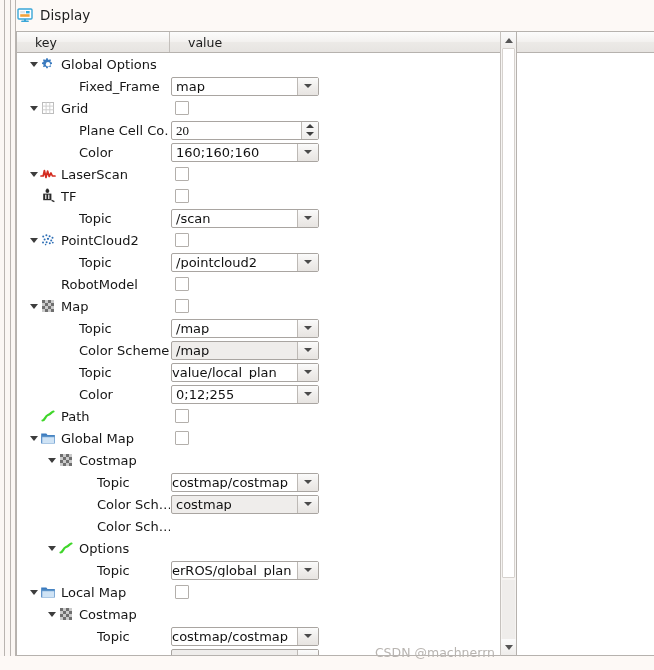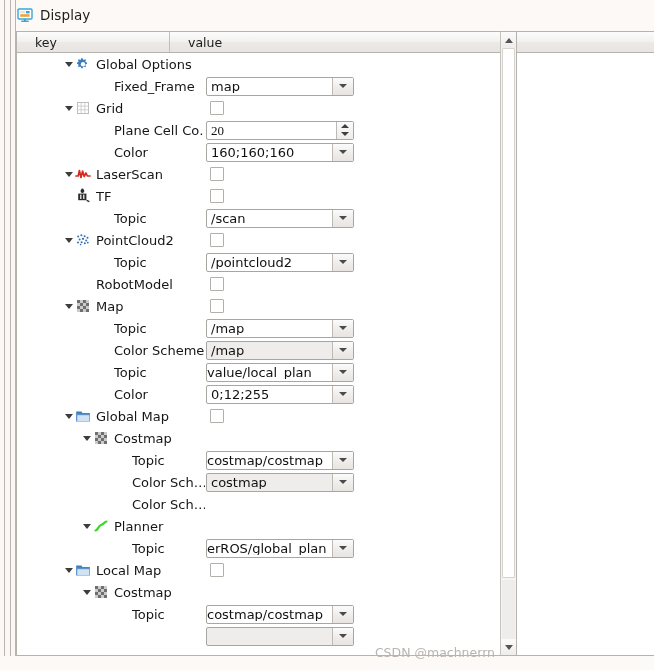--- a/index.html
+++ b/index.html
@@ -66,21 +66,20 @@
     border-right: 1px solid #c3bfbb;
     height: 100%;
   }
   .hdr-key { width: 153px; }
   .hdr-val { flex: 1; border-right: none; }
 
   
   .rows {
     position: absolute; left: 0; top: 21px; right: 0; bottom: 0;
     overflow: hidden;
-    padding-left: 35px;
   }
   .row {
     position: relative;
     height: 22px;
     display: flex;
     align-items: center;
   }
   .row-key {
     width: 153px; height: 100%;
     display: flex; align-items: center;
@@ -532,20 +531,33 @@
           <div class="row-val">
             <span class="combo">
               <span class="combo-text">0;12;255</span>
               <span class="combo-btn"></span>
             </span>
           </div>
         </div>
         <div class="row">
           <div class="row-key">
             <span style="flex: 0 0 10px;"></span>
+            <span class="twisty none"></span>
+            <span class="ticon"><svg width="16" height="16" viewBox="0 0 16 16">
+                <path d="M2.5 12.5 C5 12.5 5 8 8 7 C11 6 11.5 4 13.5 3.5" stroke="#3fd62a" stroke-width="2.2" fill="none" stroke-linecap="round"></path>
+              </svg></span>
+            <span class="klabel">Path</span>
+          </div>
+          <div class="row-val">
+            <span class="chk"></span>
+          </div>
+        </div>
+        <div class="row">
+          <div class="row-key">
+            <span style="flex: 0 0 10px;"></span>
             <span class="twisty open"></span>
             <span class="ticon"><svg width="16" height="16" viewBox="0 0 16 16">
                 <path d="M1.2 3.6h5.1l1.2 1.5h7.3v8.4H1.2z" fill="#3b7bbf"></path>
                 <path d="M2.2 6.4h12.1v6.9H2.2z" fill="#cfe3f5"></path>
                 <path d="M1.2 5.6h13.6v1.6H1.2z" fill="#5b93c9"></path>
               </svg></span>
             <span class="klabel">Global Map</span>
           </div>
           <div class="row-val">
             <span class="chk"></span>
@@ -618,21 +630,21 @@
             <span class="klabel">Color Sch…</span>
           </div>
         </div>
         <div class="row">
           <div class="row-key">
             <span style="flex: 0 0 28px;"></span>
             <span class="twisty open"></span>
             <span class="ticon"><svg width="16" height="16" viewBox="0 0 16 16">
                 <path d="M2.5 12.5 C5 12.5 5 8 8 7 C11 6 11.5 4 13.5 3.5" stroke="#3fd62a" stroke-width="2.2" fill="none" stroke-linecap="round"></path>
               </svg></span>
-            <span class="klabel">Planner</span>
+            <span class="klabel">Options</span>
           </div>
           <div class="row-val"></div>
         </div>
         <div class="row">
           <div class="row-key">
             <span style="flex: 0 0 46px;"></span>
             <span class="twisty none"></span>
             <span class="ticon blank"></span>
             <span class="klabel">Topic</span>
           </div>

